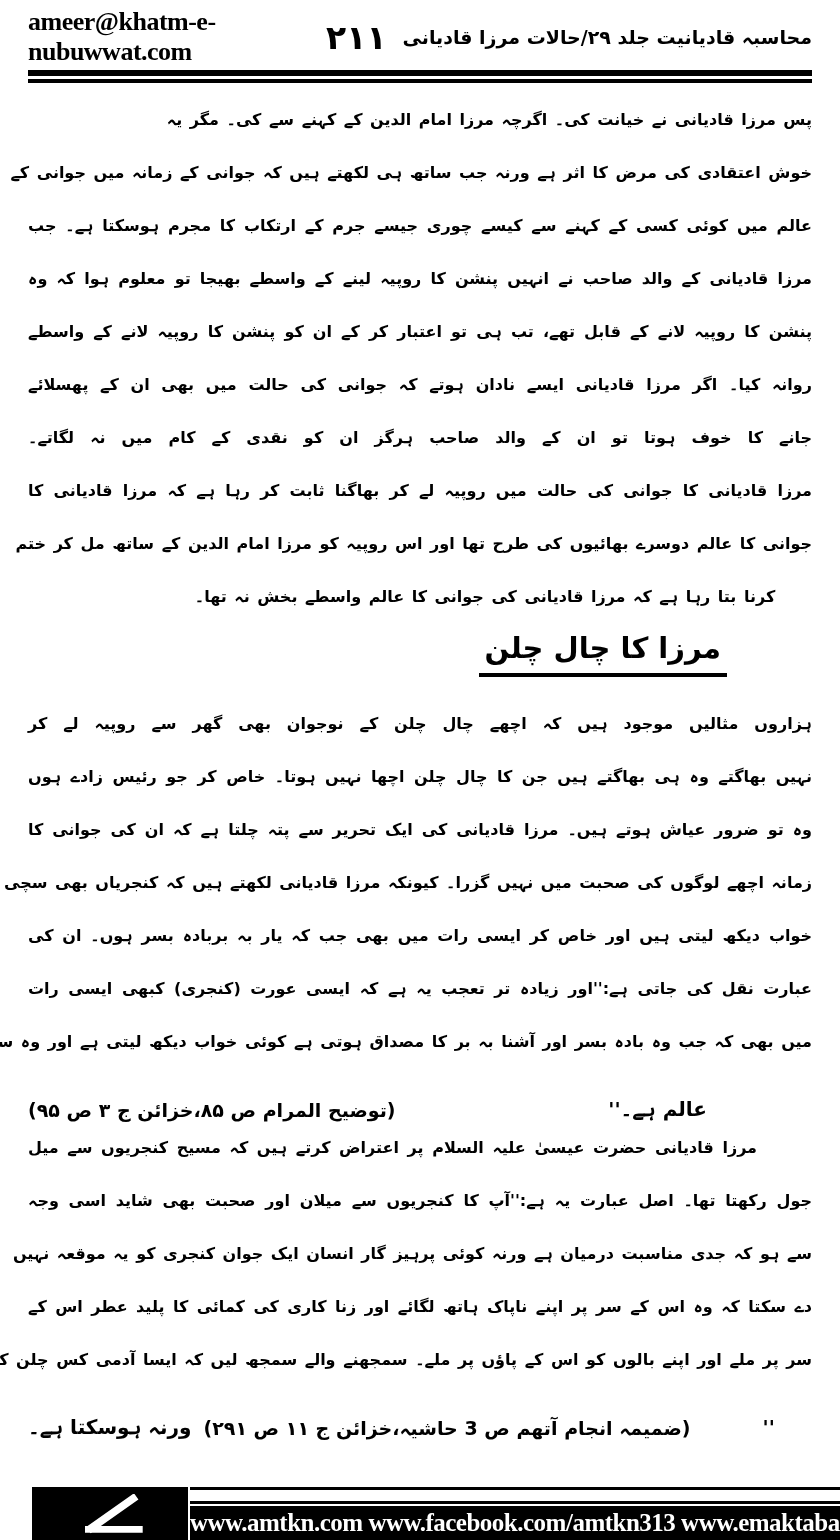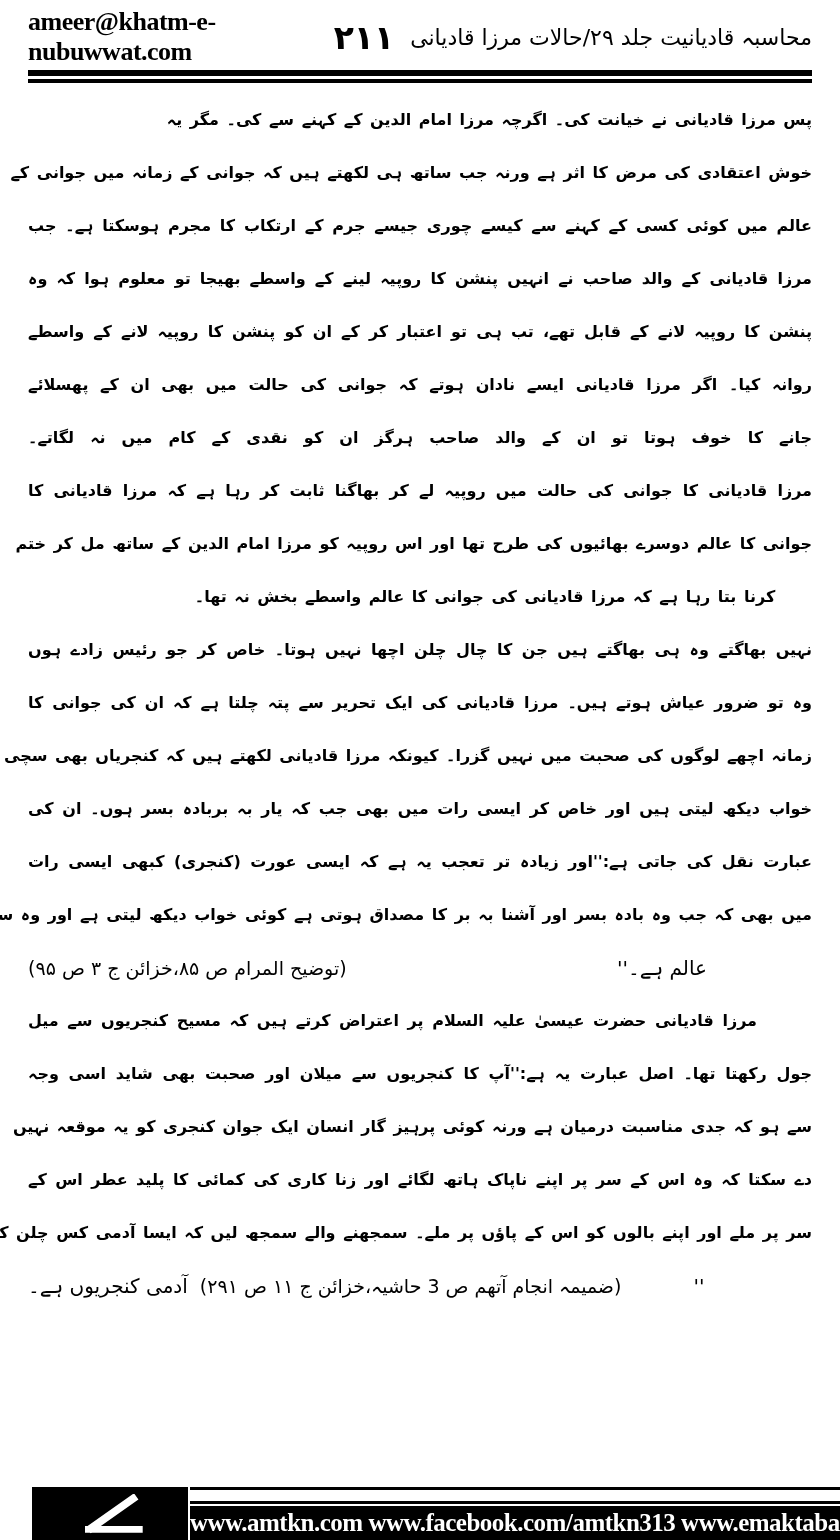--- a/index.html
+++ b/index.html
@@ -14,21 +14,21 @@
   
   .header {
     margin-top:10px; height:54px;
     display:flex; justify-content:space-between; align-items:center;gap:16px;
   }
   .email {
     font-family:"Liberation Serif", serif;
     font-weight:700; font-size:26px; letter-spacing:-0.5px;
   }
   .pagenum { font-size:33px; font-weight:700; direction:rtl; }
-  .title-ur { font-size:22px; font-weight:400; direction:rtl; white-space:nowrap; }
+  .title-ur { font-size:19px; font-weight:700; direction:rtl; white-space:nowrap; }
 
   .double-rule {
     margin-top:6px; height:13px;
     border-top:6px solid #000; border-bottom:4px solid #000;
     box-sizing:border-box; background:#fff;
   }
 
   
   .body-text { margin-top:10px; }
   .line {
@@ -44,22 +44,22 @@
   .heading-row {
     height:74px; direction:rtl; text-align:right;
     padding-right:85px; padding-top:8px; box-sizing:border-box;
   }
   .heading {
     display:inline-block; font-size:29px; font-weight:700;
     padding:0 6px 8px 6px; border-bottom:4px solid #000;
   }
 
   .cite-row {
-    height:53px; display:flex; align-items:center;
-    font-weight:400;
+    height:53px; display:flex; align-items:flex-end;
+    font-weight:700;
   }
   .cite { direction:rtl; font-size:19px; white-space:nowrap; }
   .qe   { direction:rtl; font-size:20px; white-space:nowrap; }
   .cite-row.s2 .qe { margin-left:auto; margin-right:105px; }
   .cite-row.s3 .qe { margin-right:0; }
   .cite-row.s3 .cite { margin-left:12px; }
   .cite-row.s3 .closing { margin-left:72px; font-size:20px; }
 
   
   .footer {
@@ -102,39 +102,43 @@
     <div class="line">خوش اعتقادی کی مرض کا اثر ہے ورنہ جب ساتھ ہی لکھتے ہیں کہ جوانی کے زمانہ میں جوانی کے</div>
     <div class="line">عالم میں کوئی کسی کے کہنے سے کیسے چوری جیسے جرم کے ارتکاب کا مجرم ہوسکتا ہے۔ جب</div>
     <div class="line">مرزا قادیانی کے والد صاحب نے انہیں پنشن کا روپیہ لینے کے واسطے بھیجا تو معلوم ہوا کہ وہ</div>
     <div class="line">پنشن کا روپیہ لانے کے قابل تھے، تب ہی تو اعتبار کر کے ان کو پنشن کا روپیہ لانے کے واسطے</div>
     <div class="line">روانہ کیا۔ اگر مرزا قادیانی ایسے نادان ہوتے کہ جوانی کی حالت میں بھی ان کے پھسلائے</div>
     <div class="line">جانے کا خوف ہوتا تو ان کے والد صاحب ہرگز ان کو نقدی کے کام میں نہ لگاتے۔</div>
     <div class="line">مرزا قادیانی کا جوانی کی حالت میں روپیہ لے کر بھاگنا ثابت کر رہا ہے کہ مرزا قادیانی کا</div>
     <div class="line">جوانی کا عالم دوسرے بھائیوں کی طرح تھا اور اس روپیہ کو مرزا امام الدین کے ساتھ مل کر ختم</div>
     <div class="line center-bias">کرنا بتا رہا ہے کہ مرزا قادیانی کی جوانی کا عالم واسطے بخش نہ تھا۔</div>
 
+    <div class="heading-row">
+      <span class="heading">مرزا کا چال چلن</span>
+    </div>
 
+    <div class="line">ہزاروں مثالیں موجود ہیں کہ اچھے چال چلن کے نوجوان بھی گھر سے روپیہ لے کر</div>
     <div class="line">نہیں بھاگتے وہ ہی بھاگتے ہیں جن کا چال چلن اچھا نہیں ہوتا۔ خاص کر جو رئیس زادے ہوں</div>
     <div class="line">وہ تو ضرور عیاش ہوتے ہیں۔ مرزا قادیانی کی ایک تحریر سے پتہ چلتا ہے کہ ان کی جوانی کا</div>
     <div class="line">زمانہ اچھے لوگوں کی صحبت میں نہیں گزرا۔ کیونکہ مرزا قادیانی لکھتے ہیں کہ کنجریاں بھی سچی</div>
     <div class="line">خواب دیکھ لیتی ہیں اور خاص کر ایسی رات میں بھی جب کہ یار بہ بربادہ بسر ہوں۔ ان کی</div>
     <div class="line">عبارت نقل کی جاتی ہے:''اور زیادہ تر تعجب یہ ہے کہ ایسی عورت (کنجری) کبھی ایسی رات</div>
     <div class="line">میں بھی کہ جب وہ بادہ بسر اور آشنا بہ بر کا مصداق ہوتی ہے کوئی خواب دیکھ لیتی ہے اور وہ سچی</div>
     <div class="cite-row s2">
       <span class="cite">(توضیح المرام ص ۸۵،خزائن ج ۳ ص ۹۵)</span>
       <span class="qe">عالم ہے۔''</span>
     </div>
 
     <div class="line indent-sm">مرزا قادیانی حضرت عیسیٰ علیہ السلام پر اعتراض کرتے ہیں کہ مسیح کنجریوں سے میل</div>
     <div class="line">جول رکھتا تھا۔ اصل عبارت یہ ہے:''آپ کا کنجریوں سے میلان اور صحبت بھی شاید اسی وجہ</div>
     <div class="line">سے ہو کہ جدی مناسبت درمیان ہے ورنہ کوئی پرہیز گار انسان ایک جوان کنجری کو یہ موقعہ نہیں</div>
     <div class="line">دے سکتا کہ وہ اس کے سر پر اپنے ناپاک ہاتھ لگائے اور زنا کاری کی کمائی کا پلید عطر اس کے</div>
     <div class="line">سر پر ملے اور اپنے بالوں کو اس کے پاؤں پر ملے۔ سمجھنے والے سمجھ لیں کہ ایسا آدمی کس چلن کا</div>
     <div class="cite-row s3">
-      <span class="qe">آدمی کنجریوں ہے۔</span>
+      <span class="qe">ورنہ ہوسکتا ہے۔</span>
       <span class="cite">(ضمیمہ انجام آتھم ص 3 حاشیہ،خزائن ج ۱۱ ص ۲۹۱)</span>
       <span class="closing">''</span>
     </div>
 
   </div>
 </div>
 
 <div class="footer">
   <div class="corner-box" aria-label="۷">
     <svg width="78" height="40" viewBox="0 0 100 52">

